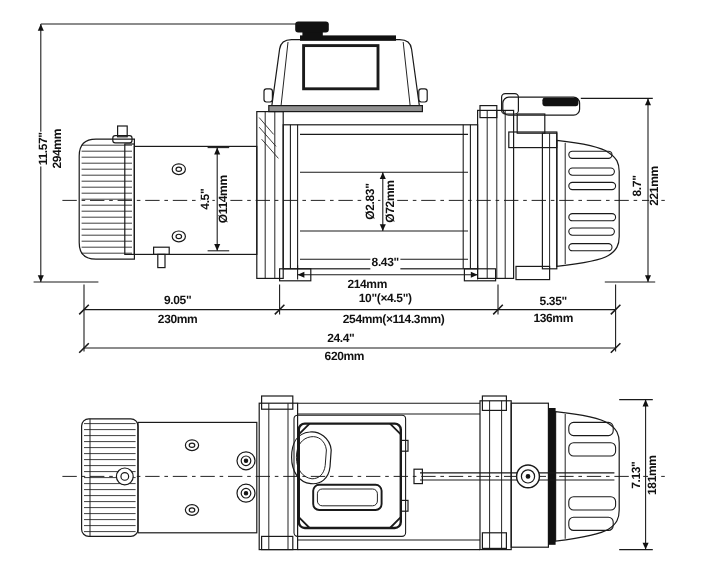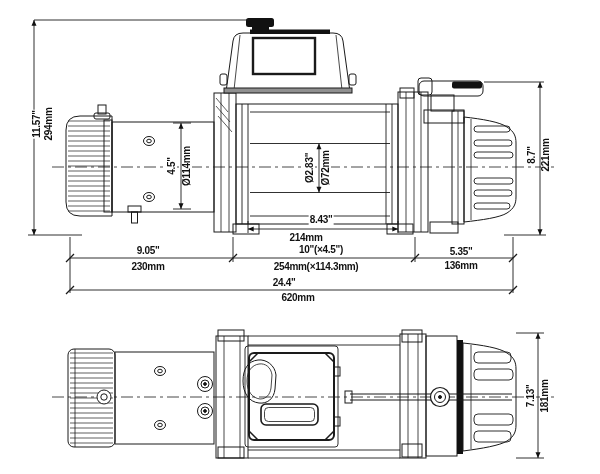--- a/index.html
+++ b/index.html
@@ -247,24 +247,24 @@
 <div class="dim vert" style="left:532px;top:155px">8.7"</div>
 <div class="dim vert" style="left:546px;top:155px">221mm</div>
 
 <div class="dim" style="left:321px;top:220px">8.43"</div>
 <div class="dim" style="left:306px;top:238px">214mm</div>
 
 <div class="dim" style="left:148px;top:251px">9.05"</div>
 <div class="dim" style="left:148px;top:267px">230mm</div>
 
 <div class="dim" style="left:321px;top:250px">10"(×4.5")</div>
-<div class="dim" style="left:316px;top:267px">254mm(×114.3mm)</div>
+<div class="dim" style="left:328px;top:267px">254mm(×114.3mm)</div>
 
 <div class="dim" style="left:461px;top:252px">5.35"</div>
 <div class="dim" style="left:461px;top:266px">136mm</div>
 
 <div class="dim" style="left:284px;top:283px">24.4"</div>
-<div class="dim" style="left:298px;top:298px">620mm</div>
+<div class="dim" style="left:287px;top:298px">620mm</div>
 
 <div class="dim vert" style="left:531px;top:396px">7.13"</div>
 <div class="dim vert" style="left:545px;top:396px">181mm</div>
 
 </div>
 
 </body></html>

